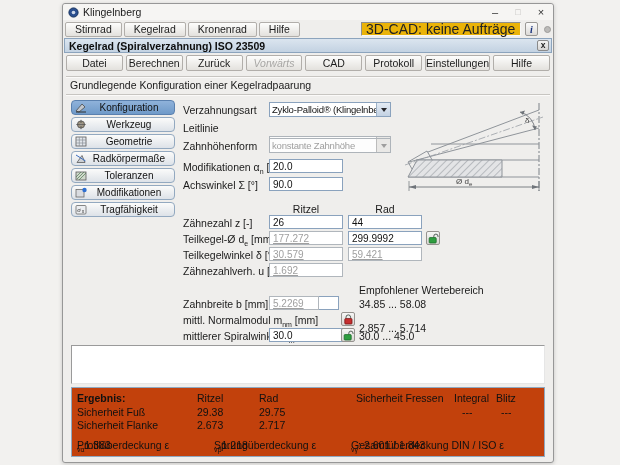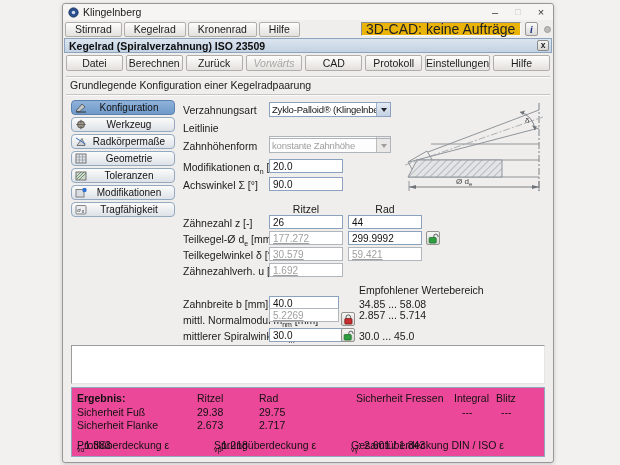--- a/index.html
+++ b/index.html
@@ -58,21 +58,21 @@
   .field{position:absolute;height:14px;width:74px;border:1px solid #8aa2bd;background:#fff;font-size:10px;
     color:#111;padding:1px 3px;white-space:nowrap;overflow:hidden;}
   .field.disabled{color:#a0a0a0;border-color:#b0b6bc;text-decoration:underline;}
   .colhdr{position:absolute;font-size:10.5px;color:#1a1a1a;text-align:center;width:74px;}
   .lockbtn{position:absolute;width:14px;height:14px;background:linear-gradient(#f6f6f5,#d8d6d3);
     border:1px solid #96938f;border-radius:2px;display:flex;align-items:center;justify-content:center;}
   .rng{position:absolute;font-size:10.5px;color:#1a1a1a;white-space:nowrap;}
   .msgbox{position:absolute;left:8px;top:341px;width:474px;height:39px;background:#fff;
     border:1px solid;border-color:#9a9a9a #e6e6e6 #e6e6e6 #9a9a9a;}
   
-  .results{position:absolute;left:8px;top:383px;width:474px;height:70px;background:#ec4899;border:1px solid #8fa8c0;}
+  .results{position:absolute;left:8px;top:383px;width:474px;height:70px;background:#c2410c;border:1px solid #8fa8c0;}
   .results span{position:absolute;font-size:10.5px;color:#111;white-space:nowrap;}
   .results .bold{font-weight:bold;}
   .ovl sub{font-size:7px;}
   .diagram{position:absolute;left:336px;top:97px;}
 </style>
 </head>
 <body>
 
 <div class="window">
 
@@ -136,34 +136,34 @@
             <circle cx="6" cy="5.5" r="1.2" fill="#e8e4da"></circle>
             <line x1="6" y1="0.8" x2="6" y2="10.2" stroke="#4a4a4a" stroke-width="0.7"></line>
             <line x1="1.3" y1="5.5" x2="10.7" y2="5.5" stroke="#4a4a4a" stroke-width="0.7"></line>
           </svg>
       </span>
       <span class="lbl">Werkzeug</span>
     </div>
     <div class="sbtn">
       <span class="icon">
         <svg width="12" height="11" viewBox="0 0 12 11">
+            <rect x="1" y="1" width="10" height="9" fill="#e2e6eb" stroke="#5a5a5a" stroke-width="0.8"></rect>
+            <path d="M1,4 H11 M1,7 H11 M4.3,1 V10 M7.6,1 V10" stroke="#8a8f96" stroke-width="0.7" fill="none"></path>
+          </svg>
+      </span>
+      <span class="lbl">Geometrie</span>
+    </div>
+    <div class="sbtn">
+      <span class="icon">
+        <svg width="12" height="11" viewBox="0 0 12 11">
             <polygon points="2,9.5 10,9.5 7,2.5" fill="#cdd1d6" stroke="#5a5a5a" stroke-width="0.8"></polygon>
             <line x1="1" y1="2" x2="10.5" y2="8" stroke="#3a6dc0" stroke-width="1"></line>
           </svg>
       </span>
       <span class="lbl">Radkörpermaße</span>
-    </div>
-    <div class="sbtn">
-      <span class="icon">
-        <svg width="12" height="11" viewBox="0 0 12 11">
-            <rect x="1" y="1" width="10" height="9" fill="#e2e6eb" stroke="#5a5a5a" stroke-width="0.8"></rect>
-            <path d="M1,4 H11 M1,7 H11 M4.3,1 V10 M7.6,1 V10" stroke="#8a8f96" stroke-width="0.7" fill="none"></path>
-          </svg>
-      </span>
-      <span class="lbl">Geometrie</span>
     </div>
     <div class="sbtn">
       <span class="icon">
         <svg width="12" height="11" viewBox="0 0 12 11">
             <rect x="1" y="2" width="10" height="8" fill="#cfd8cc" stroke="#5a5a5a" stroke-width="0.8"></rect>
             <path d="M2,9 L9,2 M4,10 L11,3 M1,7 L6,2" stroke="#4f7a52" stroke-width="0.7"></path>
           </svg>
       </span>
       <span class="lbl">Toleranzen</span>
     </div>
@@ -270,28 +270,28 @@
   <div class="flabel" style="top:261px"><span>Zähnezahlverh. u [-]</span></div>
   <div class="field disabled" style="top:259px;left:206px">1.692</div>
 
   <div class="rng" style="top:280px;left:296px">Empfohlener Wertebereich</div>
 
   <div class="flabel" style="top:294px"><span>Zahnbreite b [mm]</span></div>
   <div class="field" style="top:292px;left:206px;width:70px">40.0</div>
   <div class="rng" style="top:294px;left:296px">34.85 ... 58.08</div>
 
   <div class="flabel" style="top:310px"><span>mittl. Normalmodul m</span><sub>nm</sub><span> [mm]</span></div>
-  <div class="field disabled" style="top:304px;left:206px;width:70px">5.2269</div>
+  <div class="field disabled" style="top:292px;left:206px;width:50px">5.2269</div>
   <div class="lockbtn" style="top:308px;left:278px">
     <svg width="11" height="11" viewBox="0 0 11 11">
       <path d="M3,4.6 V3.2 a2.3,2.3 0 0 1 4.6,0 V4.6" stroke="#55605a" stroke-width="1" fill="none"></path>
       <rect x="1.8" y="4.6" width="7.2" height="5.4" rx="0.8" fill="#c62f2f" stroke="#7a1414" stroke-width="0.8"></rect>
     </svg>
   </div>
-  <div class="rng" style="top:305px;left:296px">2.857 ... 5.714</div>
+  <div class="rng" style="top:318px;left:296px">2.857 ... 5.714</div>
 
   <div class="flabel" style="top:326px"><span>mittlerer Spiralwinkel β</span><sub>m</sub><span> [°]</span></div>
   <div class="field" style="top:324px;left:206px;width:84px">30.0</div>
   <div class="lockbtn" style="top:324px;left:278px">
     <svg width="11" height="11" viewBox="0 0 11 11">
       <path d="M5.8,4.6 V3.2 a2.1,2.1 0 0 1 4.2,0 V4" stroke="#55605a" stroke-width="1" fill="none"></path>
       <rect x="1.2" y="4.6" width="7" height="5.4" rx="0.8" fill="#2e9e3f" stroke="#1c6b28" stroke-width="0.8"></rect>
     </svg>
   </div>
   <div class="rng" style="top:326px;left:296px">30.0 ... 45.0</div>

